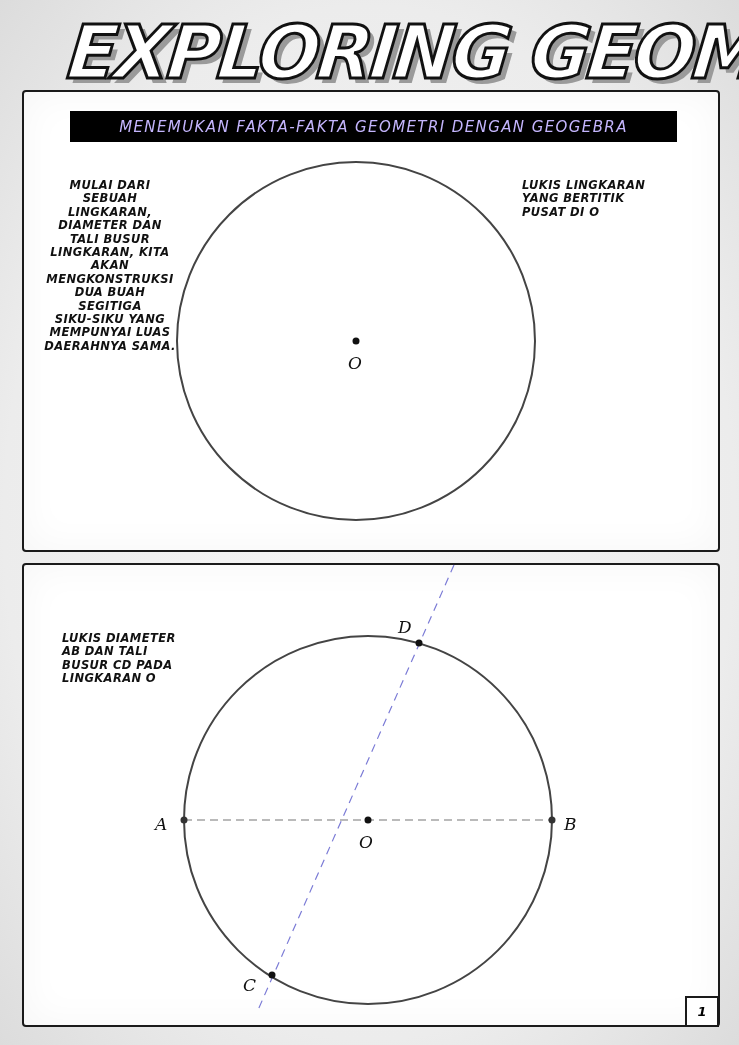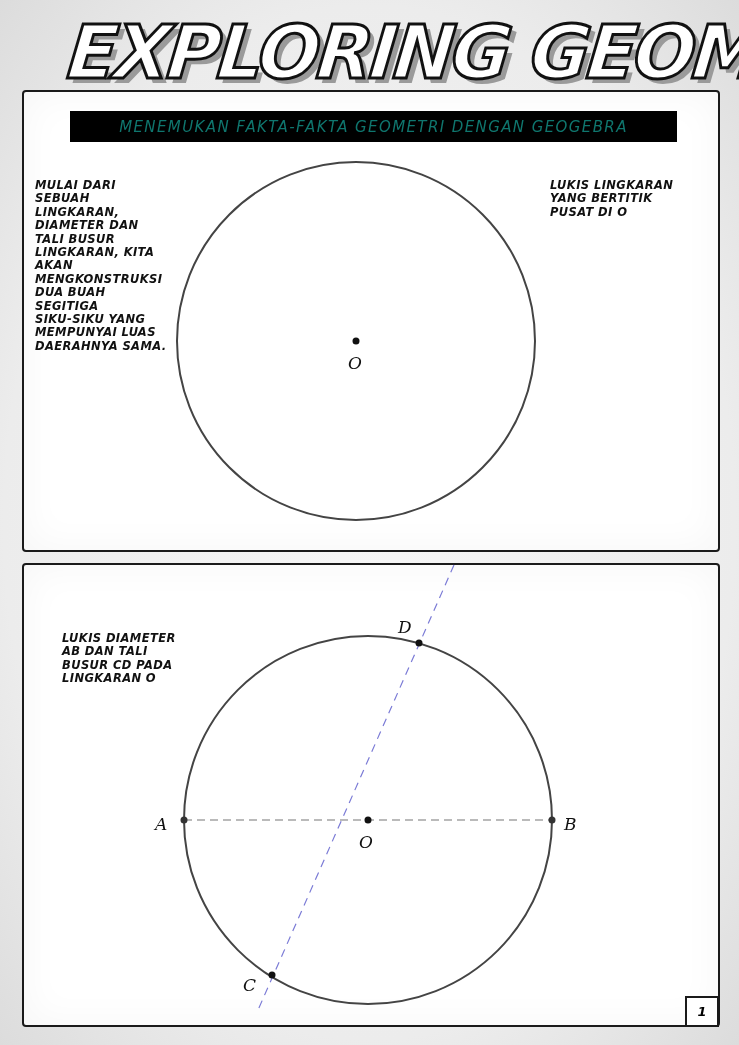--- a/index.html
+++ b/index.html
@@ -19,32 +19,32 @@
     white-space:nowrap; z-index:3;
   }
   .panel {
     position:absolute; background:#fff; border:2px solid #1a1a1a; border-radius:4px;
     box-shadow: inset 0 0 40px rgba(0,0,0,0.04);
   }
   #panel1 { left:22px; top:90px; width:694px; height:458px; }
   #panel2 { left:22px; top:563px; width:694px; height:460px; }
   .banner {
     position:absolute; left:70px; top:111px; width:607px; height:31px;
-    background:#000; color:#0f766e; z-index:4;
+    background:#000; color:#c4b5fd; z-index:4;
     display:flex; align-items:center; justify-content:center;
     font-family:"DejaVu Sans", sans-serif; font-style:italic; font-size:15px;
     letter-spacing:1.4px;
   }
   .caption {
     position:absolute; font-family:"DejaVu Sans", sans-serif; font-style:italic;
     font-weight:bold; font-size:11.5px; line-height:13.4px; color:#111;
     text-transform:uppercase; letter-spacing:0.4px; white-space:pre-line;
   }
-  #cap-intro { left:35px; top:179px; width:150px; }
-  #cap-circle { left:522px; top:179px; width:160px;margin-left:28px; }
+  #cap-intro { left:35px; top:179px; width:150px;text-align:center; }
+  #cap-circle { left:522px; top:179px; width:160px; }
   #cap-diam { left:62px; top:612px; width:160px;margin-top:20px; }
   svg.fig { position:absolute; left:0; top:0; }
   .lbl { font-family:"DejaVu Serif", serif; font-style:italic; font-size:17px; fill:#111; }
   .pagebox {
     position:absolute; left:685px; top:996px; width:30px; height:27px;
     border:2px solid #1a1a1a; background:#fff; z-index:5;
     display:flex; align-items:center; justify-content:center;
     font-family:"DejaVu Sans", sans-serif; font-style:italic; font-weight:bold; font-size:13px;
   }
 </style>

